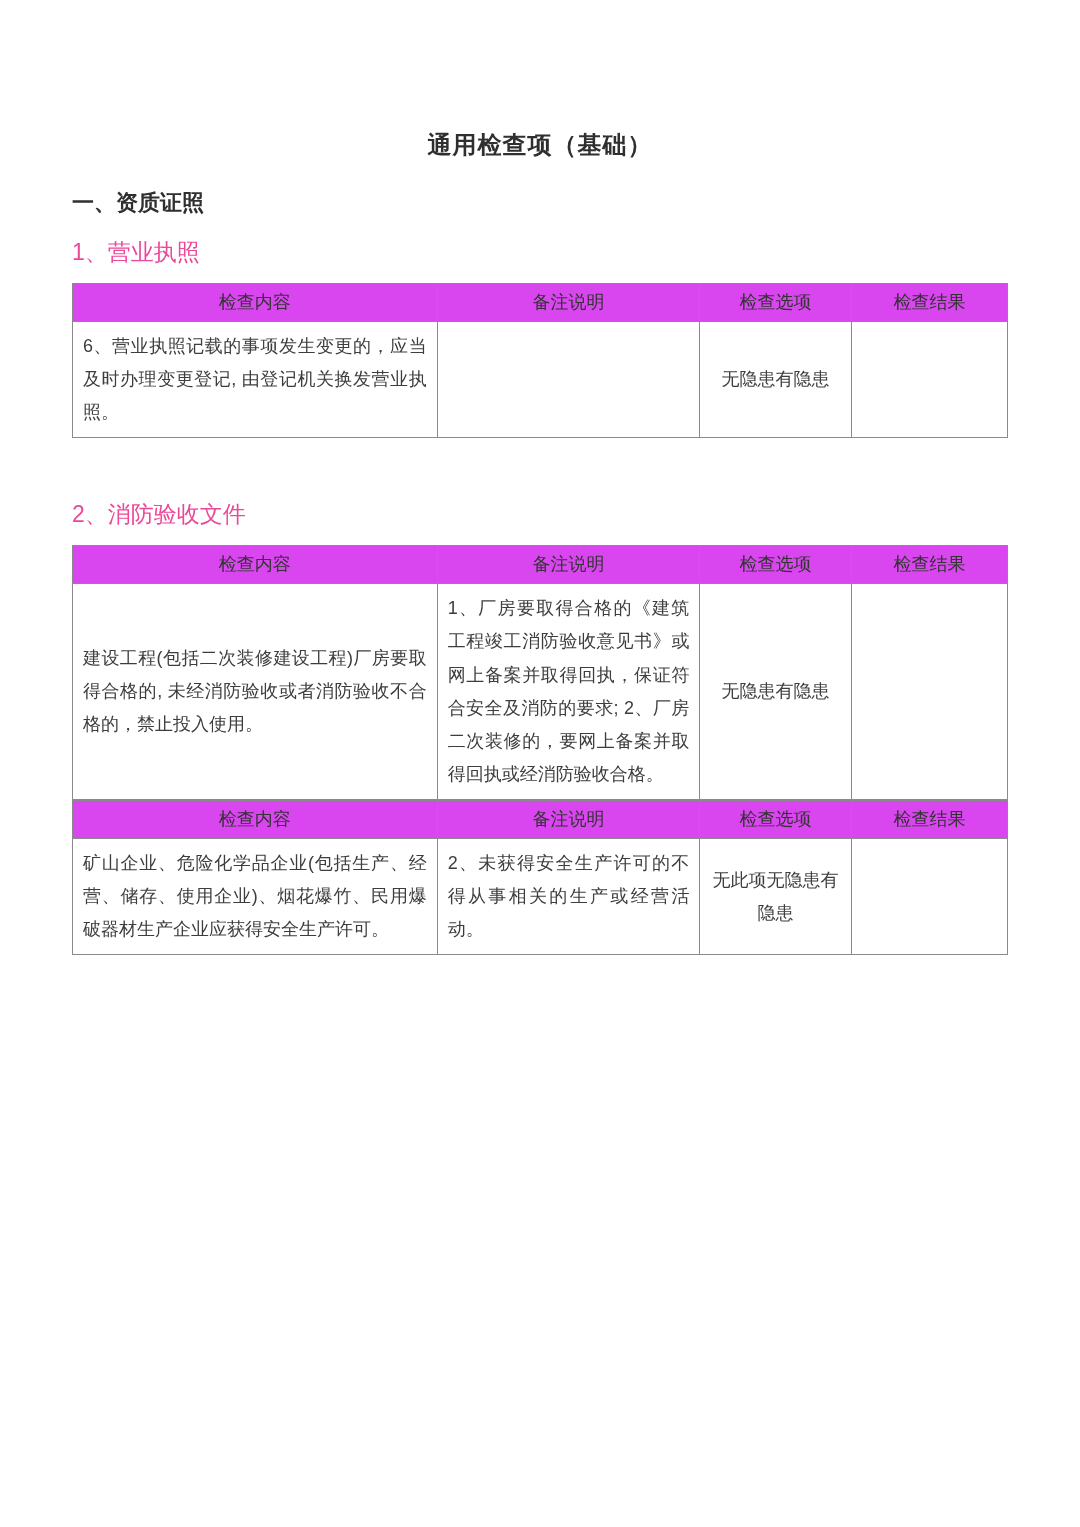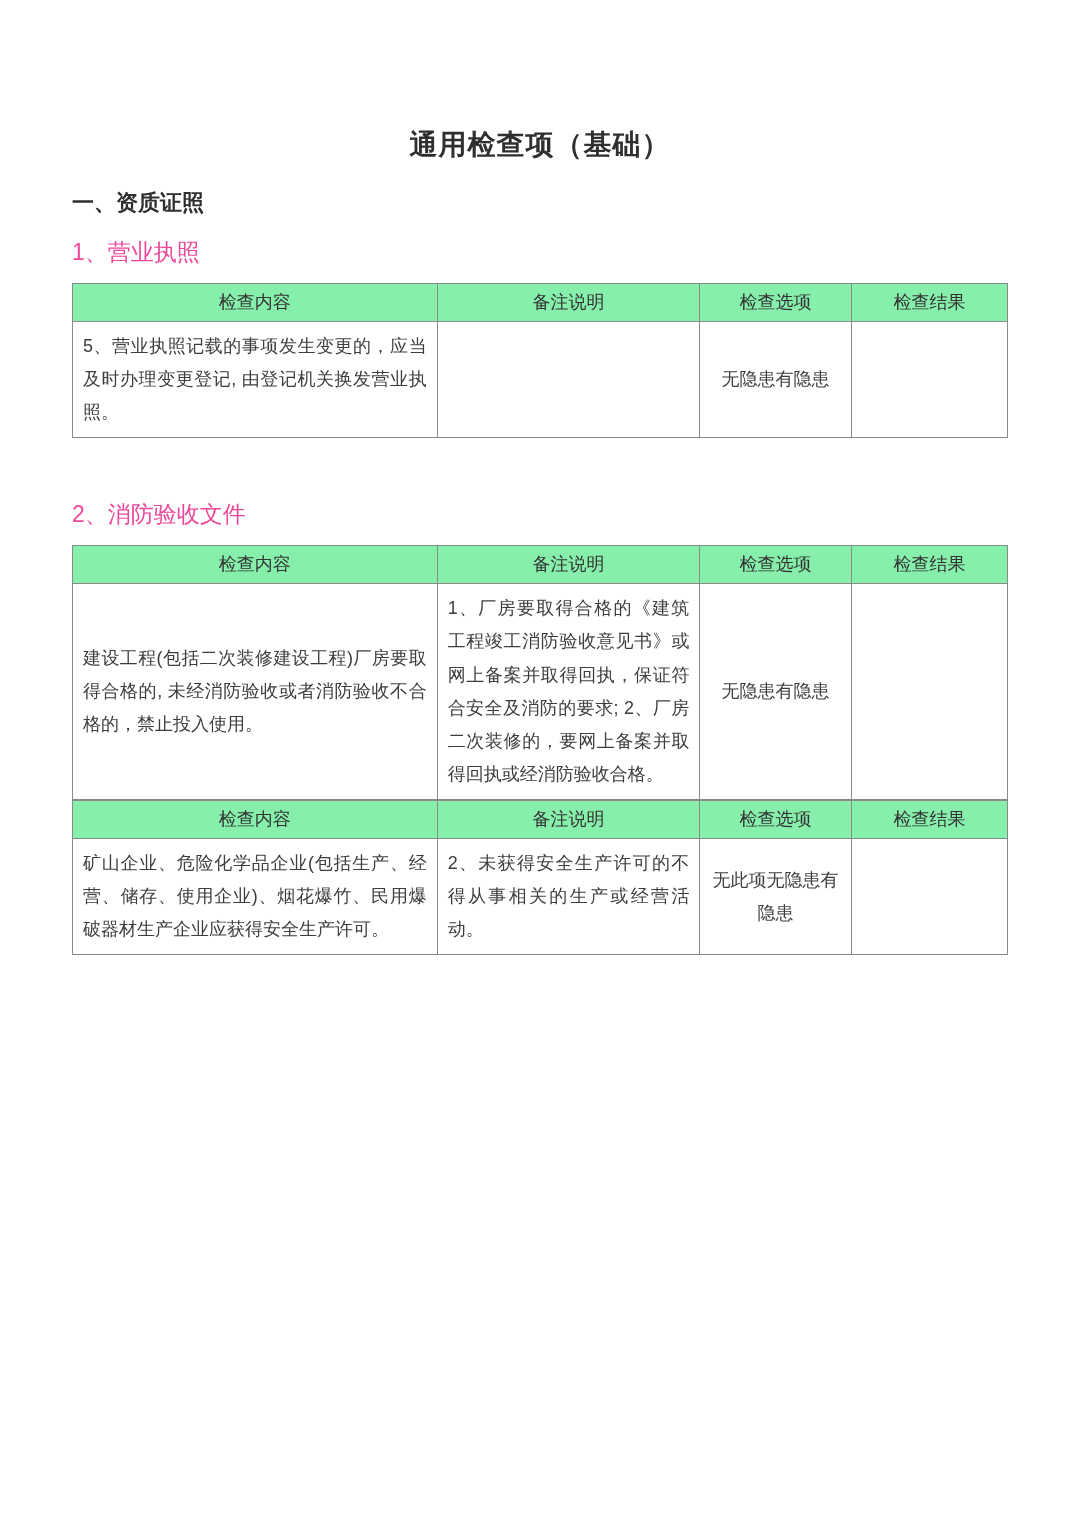--- a/index.html
+++ b/index.html
@@ -14,21 +14,21 @@
     margin: 0 auto;
     background: #ffffff;
     box-sizing: border-box;
     padding: 122px 72px 0 72px;
     font-family: "Liberation Sans", "DejaVu Sans", sans-serif;
     color: #3a3a3a;
     overflow: hidden;
   }
   .title {
     text-align: center;
-    font-size: 28px;
+    font-size: 24px;
     font-weight: 700;
     line-height: 46px;
     letter-spacing: 1px;
     color: #2f2f2f;
   }
   .h-section {
     margin-top: 17px;
     font-size: 22px;
     font-weight: 700;
     line-height: 36px;
@@ -51,21 +51,21 @@
     table-layout: fixed;
     font-size: 18px;
   }
   table.check-table th,
   table.check-table td {
     border: 1px solid #8a8a8a;
     vertical-align: middle;
     box-sizing: border-box;
   }
   table.check-table th {
-    background: #86efac;
+    background: #d946ef;
     font-weight: 500;
     height: 38px;
     padding: 4px 6px;
     text-align: center;
     line-height: 1.4;
     color: #333333;
   }
   table.check-table td {
     padding: 8px 10px;
     line-height: 1.84;
@@ -102,21 +102,21 @@
     <thead>
       <tr>
         <th>检查内容</th>
         <th>备注说明</th>
         <th>检查选项</th>
         <th>检查结果</th>
       </tr>
     </thead>
     <tbody>
       <tr>
-        <td class="c-left">5、营业执照记载的事项发生变更的，应当及时办理变更登记, 由登记机关换发营业执照。</td>
+        <td class="c-left">6、营业执照记载的事项发生变更的，应当及时办理变更登记, 由登记机关换发营业执照。</td>
         <td class="c-left"></td>
         <td class="c-center">无隐患有隐患</td>
         <td class="c-center"></td>
       </tr>
     </tbody>
   </table>
 
   <div class="h-sub">2、消防验收文件</div>
   <table class="check-table">
     <colgroup>

